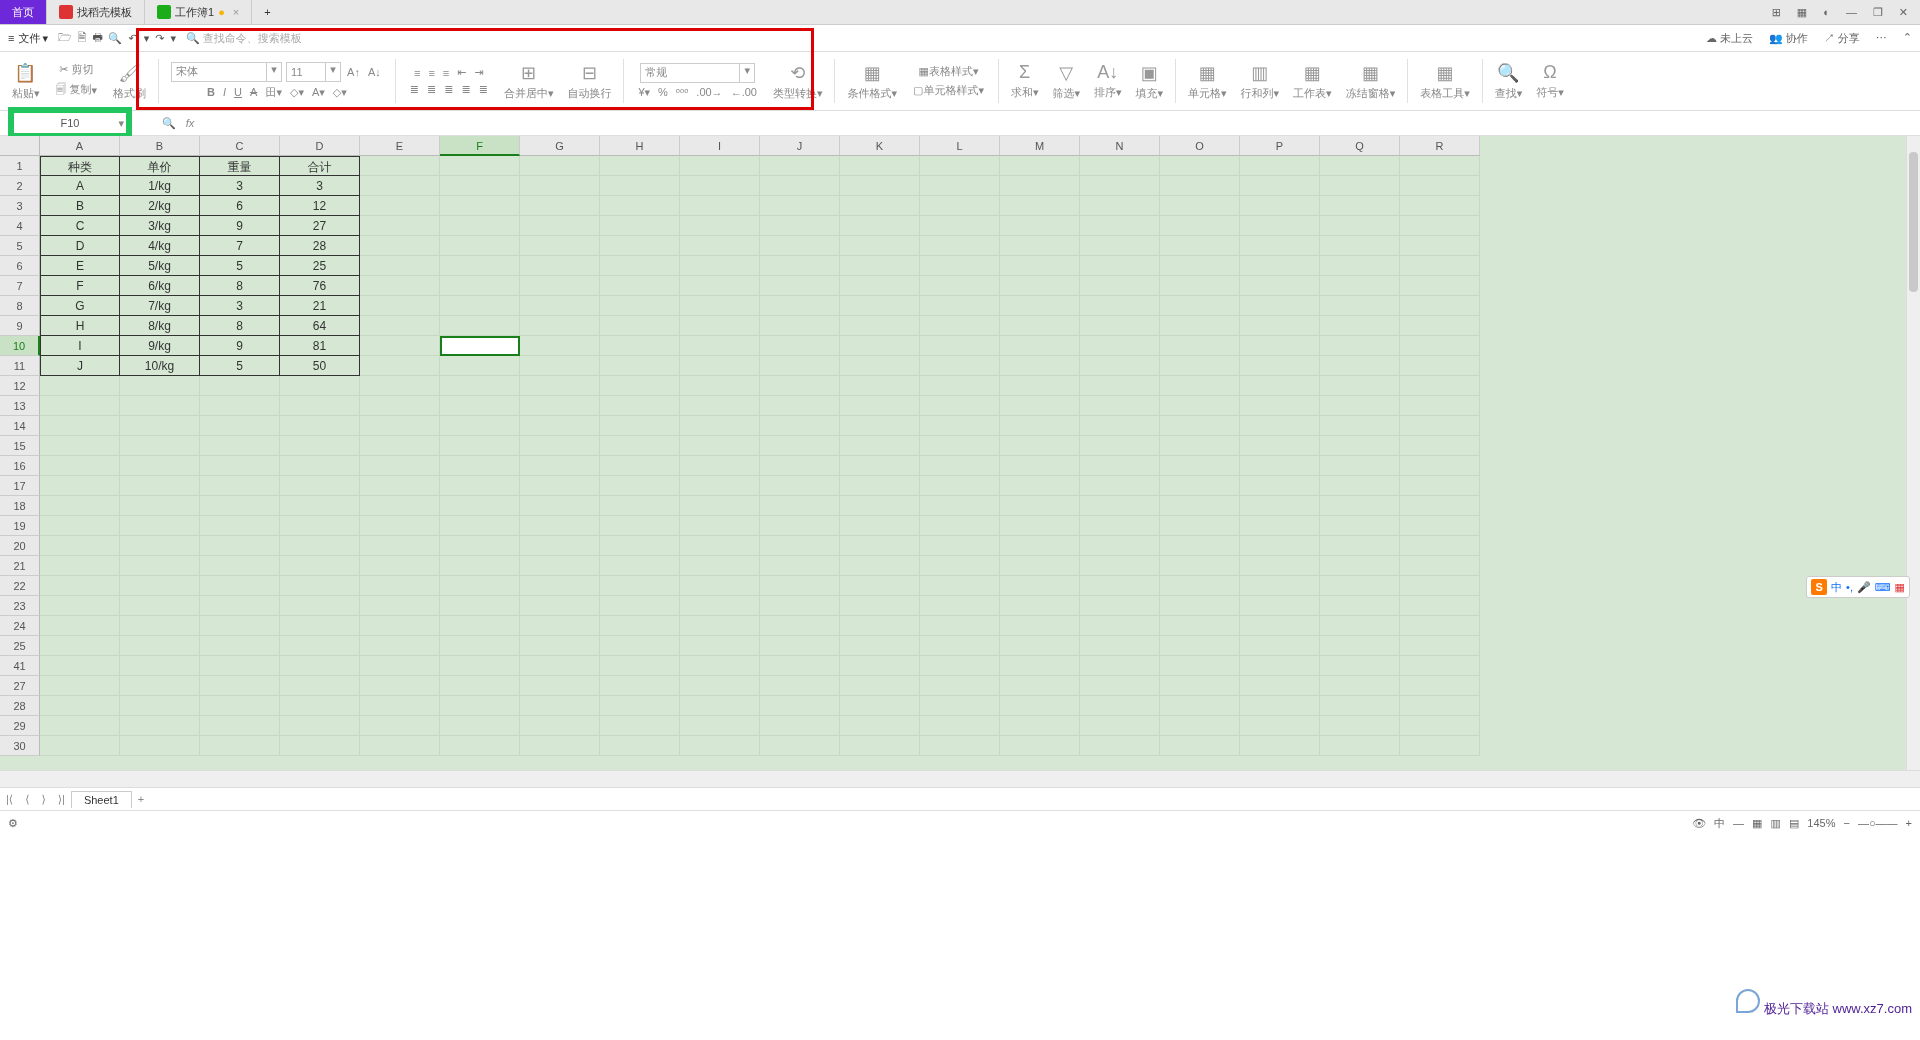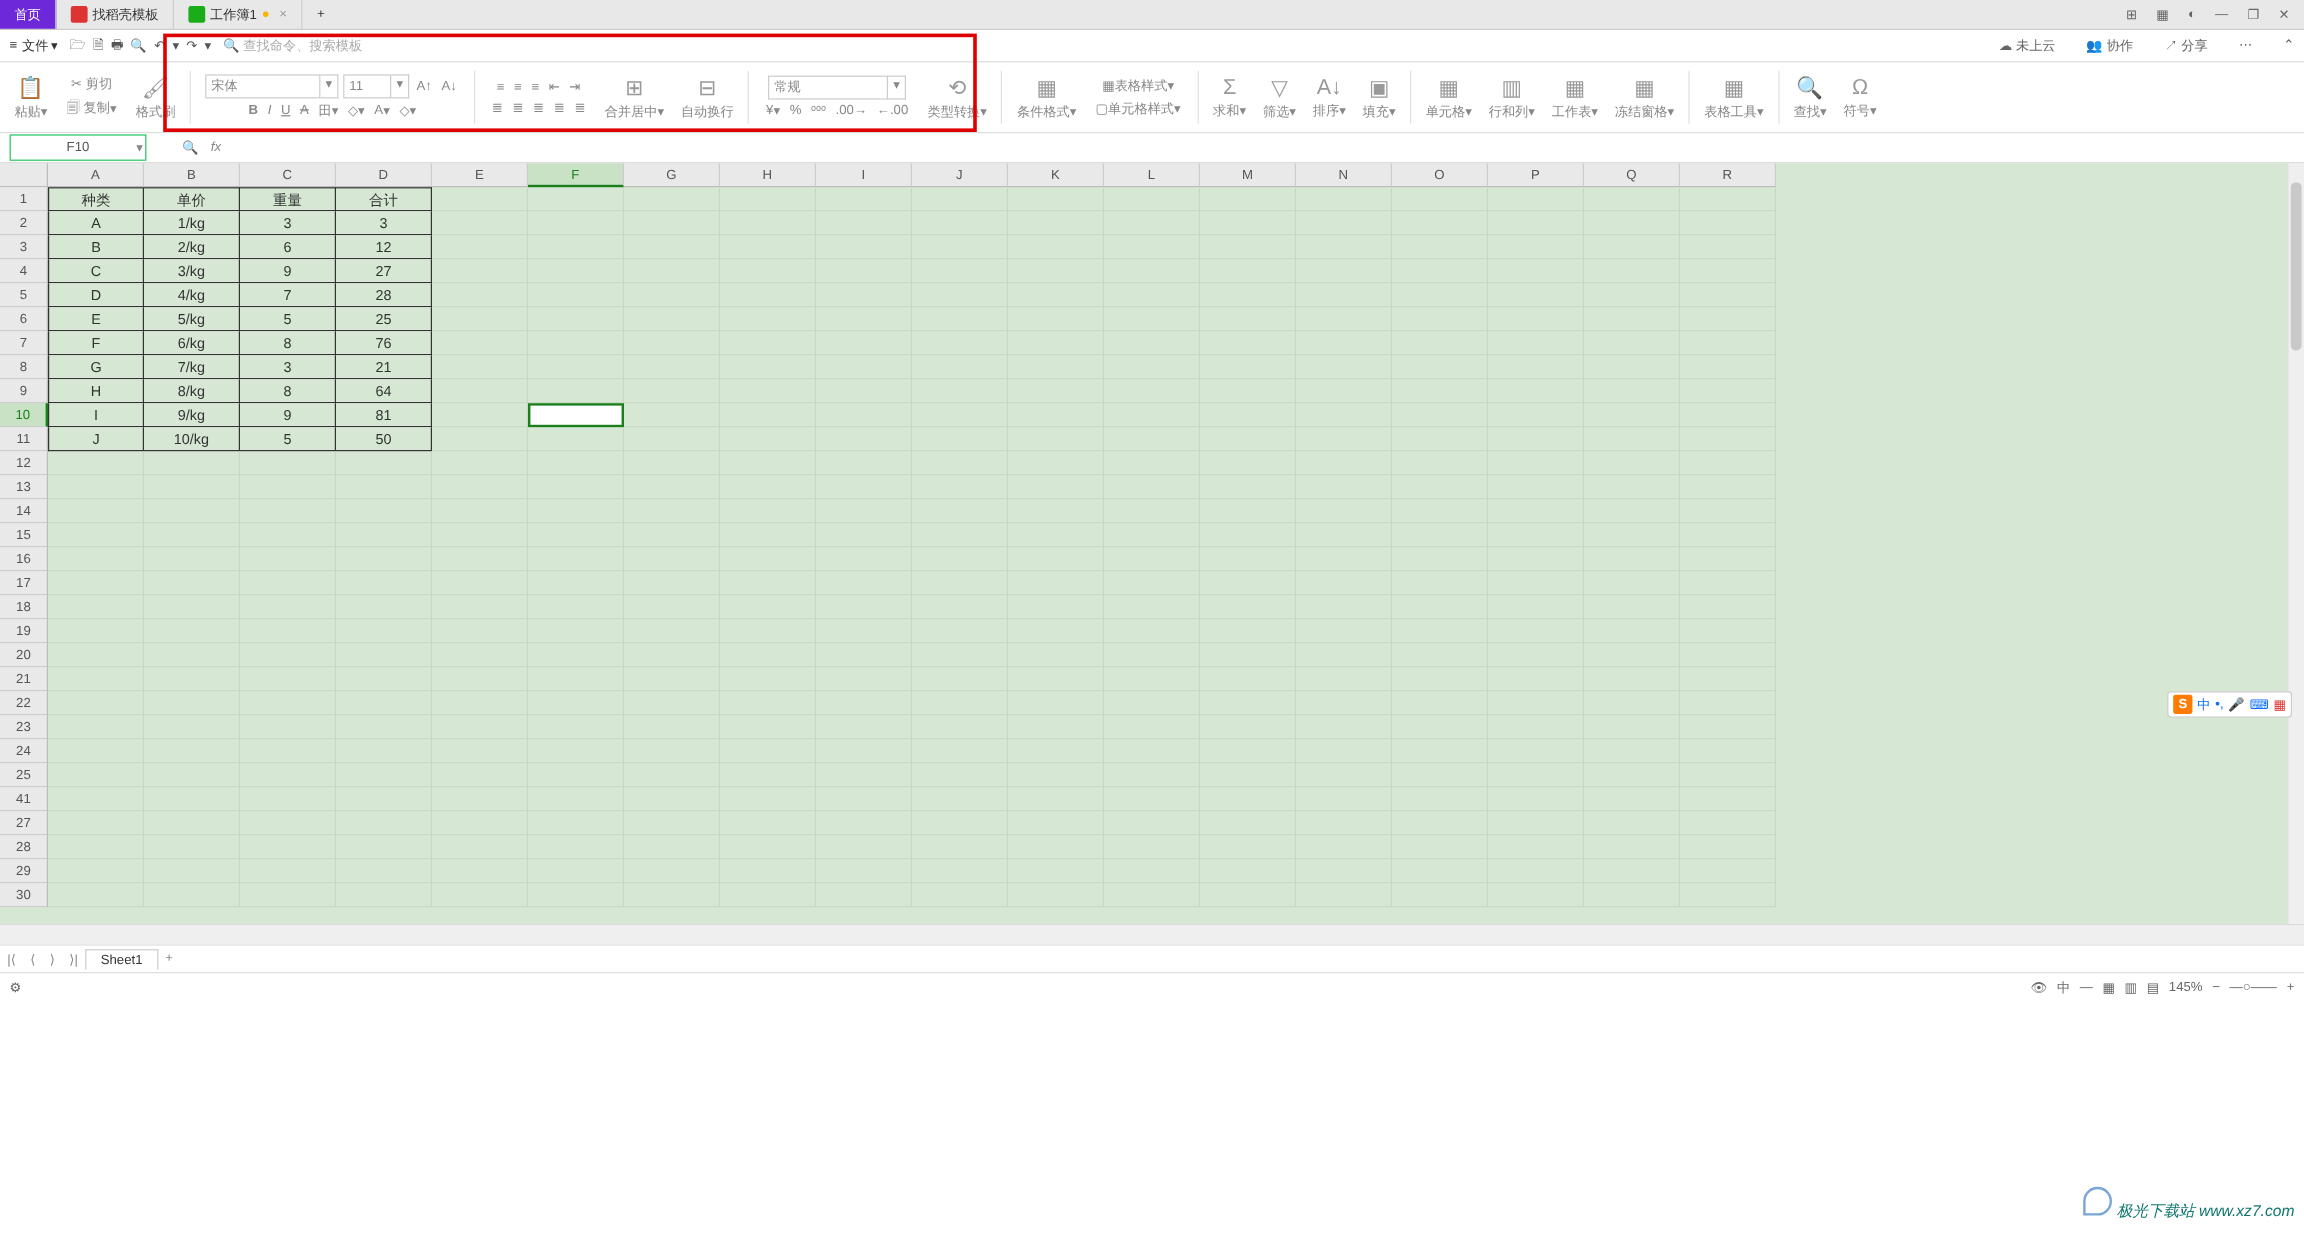--- a/index.html
+++ b/index.html
@@ -12,36 +12,36 @@
 .winctl{margin-left:auto;display:flex;align-items:center;gap:8px;padding-right:8px;color:#666}
 .winctl span{cursor:pointer;padding:0 4px}
 .menubar{height:26px;display:flex;align-items:center;border-bottom:1px solid #ddd;padding:0 8px;gap:4px}
 .menubar .file{display:flex;align-items:center;gap:2px}
 .menubar .qicons{display:flex;align-items:center;gap:6px;color:#555;margin-left:6px}
 .menubar .qicons span{cursor:pointer}
 .menutabs{display:flex;align-items:center;gap:12px;margin-left:8px}
 .mt{padding:2px 6px;color:#555;cursor:pointer}
 .mt.active{background:#1aad19;color:#fff;border-radius:10px;padding:2px 10px}
 .menubar .search{color:#aaa;margin-left:6px}
-.menubar .right{margin-left:auto;display:flex;align-items:flex-start;gap:26px;color:#666}
+.menubar .right{margin-left:auto;display:flex;align-items:flex-start;gap:16px;color:#666}
 .menubar .right span{cursor:pointer}
 .ribbon{height:58px;display:flex;align-items:center;border-bottom:1px solid #ddd;padding:0 8px;gap:6px}
 .grp{display:flex;flex-direction:column;gap:2px;align-items:center;padding:0 4px}
 .grp .row{display:flex;align-items:center;gap:4px}
 .vline{width:1px;height:44px;background:#e0e0e0;margin:0 2px}
 .iconbtn{color:#888;cursor:pointer;padding:1px 2px;display:inline-flex;align-items:center}
 .lbl{color:#888;font-size:11px}
 .bigbtn{display:flex;flex-direction:column;align-items:center;gap:2px;cursor:pointer;color:#888;padding:0 4px}
 .bigbtn .ico{font-size:18px;color:#999}
 .fontbox{display:flex;align-items:center}
 .fontbox input{border:1px solid #ccc;height:18px;padding:0 4px;font-size:11px;color:#888}
 .fontbox .dd{border:1px solid #ccc;border-left:0;height:18px;width:14px;text-align:center;color:#888;cursor:pointer}
 .redbox{position:absolute;left:136px;top:28px;width:672px;height:76px;border:3px solid #d00;pointer-events:none}
 .cellrefbar{height:24px;display:flex;align-items:center;border-bottom:1px solid #ddd}
-.cellref{width:112px;height:20px;border:1px solid #22c55e;margin-left:8px;display:flex;align-items:center;justify-content:center;font-size:11px;color:#555;position:relative}
+.cellref{width:112px;height:20px;border:6px solid #22c55e;margin-left:8px;display:flex;align-items:center;justify-content:center;font-size:11px;color:#555;position:relative}
 .cellref .dd{position:absolute;right:2px;color:#888}
 .fxarea{display:flex;align-items:center;gap:10px;margin-left:30px;color:#888}
 .sheet{position:relative;overflow:hidden;background:#d6e8d4}
 .sheet,.sheet *{box-sizing:border-box}
 .corner{position:absolute;left:0;top:0;width:40px;height:20px;background:#e9e9e9;border-right:1px solid #bbb;border-bottom:1px solid #bbb}
 .colheads{position:absolute;left:40px;top:0;height:20px;display:flex}
 .ch{width:80px;height:20px;background:#e9e9e9;border-right:1px solid #ccc;border-bottom:1px solid #bbb;text-align:center;line-height:20px;color:#555;font-size:11px}
 .ch.sel{background:#c9e2c6;color:#1a7f1a;border-bottom:2px solid #1a7f1a}
 .rowheads{position:absolute;left:0;top:20px;width:40px}
 .rh{height:20px;background:#e9e9e9;border-right:1px solid #bbb;border-bottom:1px solid #ccc;text-align:center;line-height:20px;color:#555;font-size:11px}
@@ -58,21 +58,21 @@
 .svscroll .thumb{position:absolute;top:16px;left:2px;right:2px;height:140px;background:#c9c9c9;border-radius:4px}
 .shscroll{height:16px;background:#efefef;border-top:1px solid #ddd;display:flex;align-items:center}
 .sheet-tabs{display:flex;align-items:center;height:22px;border-top:1px solid #ddd}
 .sheet-tabs .nav{padding:0 6px;color:#888;cursor:pointer}
 .sheet-tabs .stab{padding:2px 12px;border:1px solid #ccc;border-bottom:0;margin-left:0;background:#fff;cursor:pointer}
 .statusbar{height:24px;border-top:1px solid #ddd;display:flex;align-items:center;padding:0 8px;color:#666}
 .statusbar .right{margin-left:auto;display:flex;align-items:center;gap:8px}
 .statusbar .right span{cursor:pointer}
 .floatime{position:absolute;right:10px;top:576px;display:flex;align-items:center;gap:4px;background:#fff;border:1px solid #ccc;padding:2px 4px;border-radius:3px}
 .floatime .s{width:16px;height:16px;background:#ff7a00;color:#fff;font-weight:bold;display:flex;align-items:center;justify-content:center;border-radius:2px;font-size:11px}
-.watermark{position:absolute;right:8px;bottom:22px;color:#0f766e;font-style:italic;font-size:13px}
+.watermark{position:absolute;right:8px;bottom:22px;color:#4c1d95;font-size:13px}
 .watermark .ico{width:20px;height:20px;border:2px solid #7aa5d8;border-radius:50% 50% 50% 0;display:inline-block;margin-right:4px}
 </style>
 </head>
 <body>
 
 <div class="tabbar">
   <div class="tab home">
       <span>首页</span>
     </div>
   <div class="tab">

